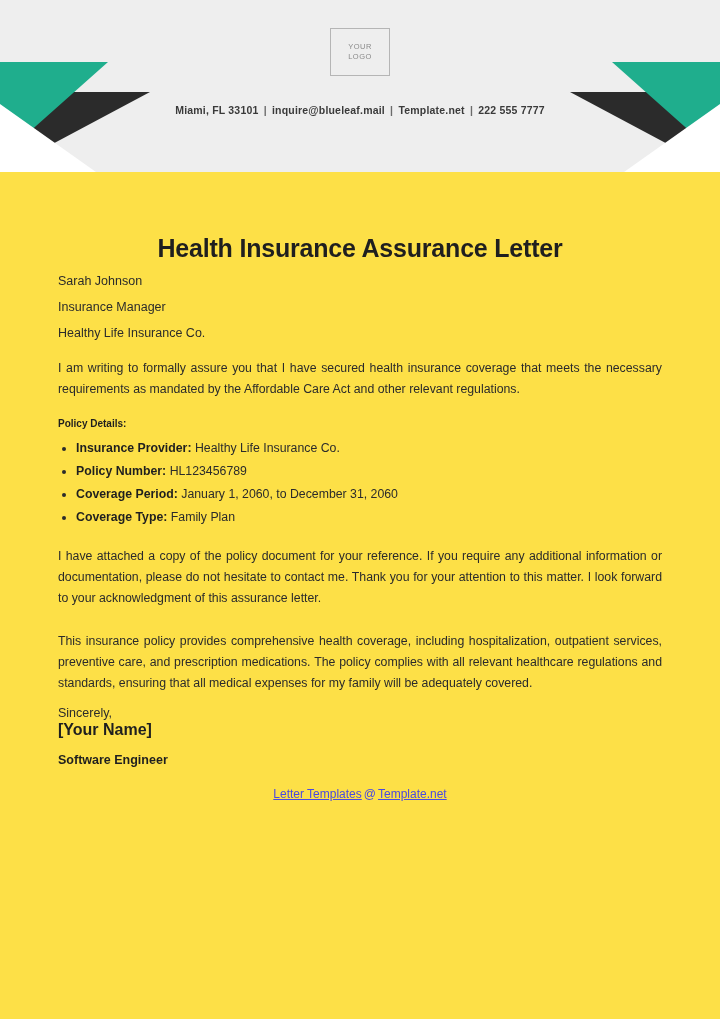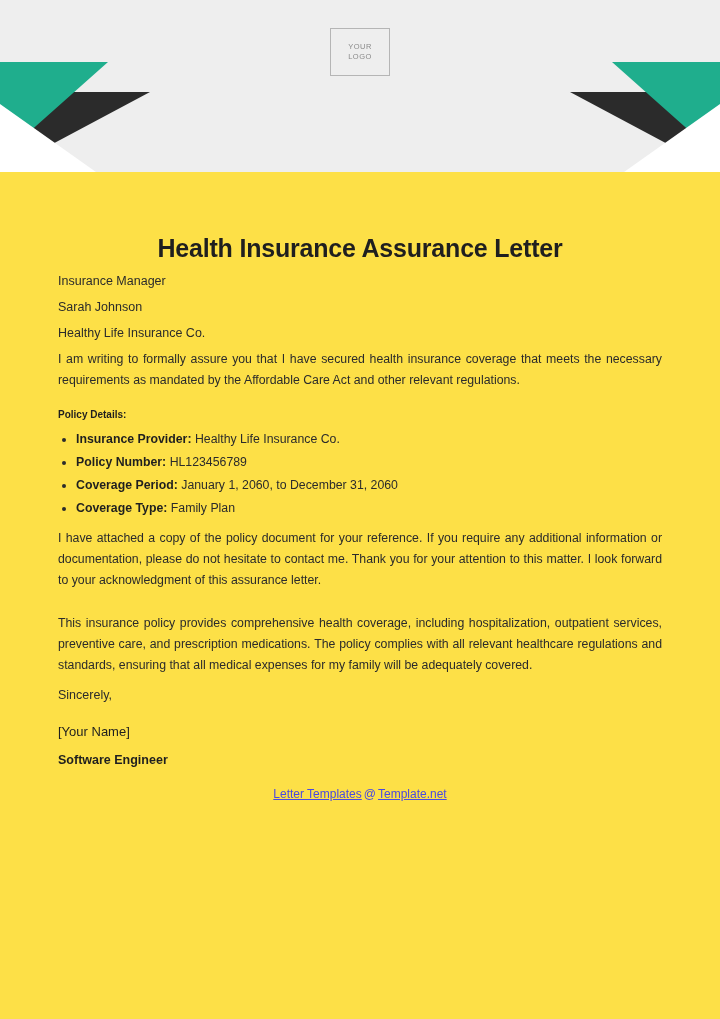--- a/index.html
+++ b/index.html
@@ -170,21 +170,21 @@
     color: #2b2b2b;
     margin-top: 16px;
   }
   .salutation b { color: #1f1f1f; }
 
   .para {
     font-size: 12.3px;
     color: #2b2b2b;
     line-height: 21px;
     text-align: justify;
-    margin-top: 8px;
+    margin-top: 17px;
   }
 
   .section-head {
     font-size: 10px;
     font-weight: bold;
     color: #1f1f1f;
     margin-top: 18px;
   }
 
   ul.details {
@@ -199,24 +199,24 @@
   ul.details li b { color: #1f1f1f; }
 
   .para-block { margin-top: 22px; }
 
   .closing {
     font-size: 12.5px;
     color: #2b2b2b;
     margin-top: 12px;
   }
   .sig-name {
-    font-size: 13px;
-    font-weight: normal;
-    color: #1f1f1f;
-    margin-top: 22px;
+    font-size: 16px;
+    font-weight: bold;
+    color: #1f1f1f;
+    margin-top: 1px;
   }
   .sig-title {
     font-size: 12.5px;
     font-weight: bold;
     color: #1f1f1f;
     margin-top: 14px;
   }
 
   .footer-link {
     text-align: center;
@@ -246,29 +246,38 @@
 
     <div class="wedge-right-dark"></div>
     <div class="wedge-right-green"></div>
     <div class="wedge-right-green2"></div>
 
     <div class="logo-box">
       <span>YOUR</span>
       <span>LOGO</span>
     </div>
 
+    <div class="contact-line">
+      <span class="item">Miami, FL 33101</span>
+      <span class="sep">|</span>
+      <span class="item">inquire@blueleaf.mail</span>
+      <span class="sep">|</span>
+      <span class="item">Template.net</span>
+      <span class="sep">|</span>
+      <span class="item">222 555 7777</span>
+    </div>
   </div>
 
   <div class="body-wrap">
 
     <h1 class="doc-title">Health Insurance Assurance Letter</h1>
 
 
+    <div class="addr-line">Sarah Johnson</div>
     <div class="addr-line">Insurance Manager</div>
-    <div class="addr-line">Sarah Johnson</div>
     <div class="addr-line">Healthy Life Insurance Co.</div>
 
 
     <p class="para">I am writing to formally assure you that I have secured health insurance coverage that meets the necessary requirements as mandated by the Affordable Care Act and other relevant regulations.</p>
 
     <div class="section-head">Policy Details:</div>
 
     <ul class="details">
       <li>
         <b>Insurance Provider:</b>

